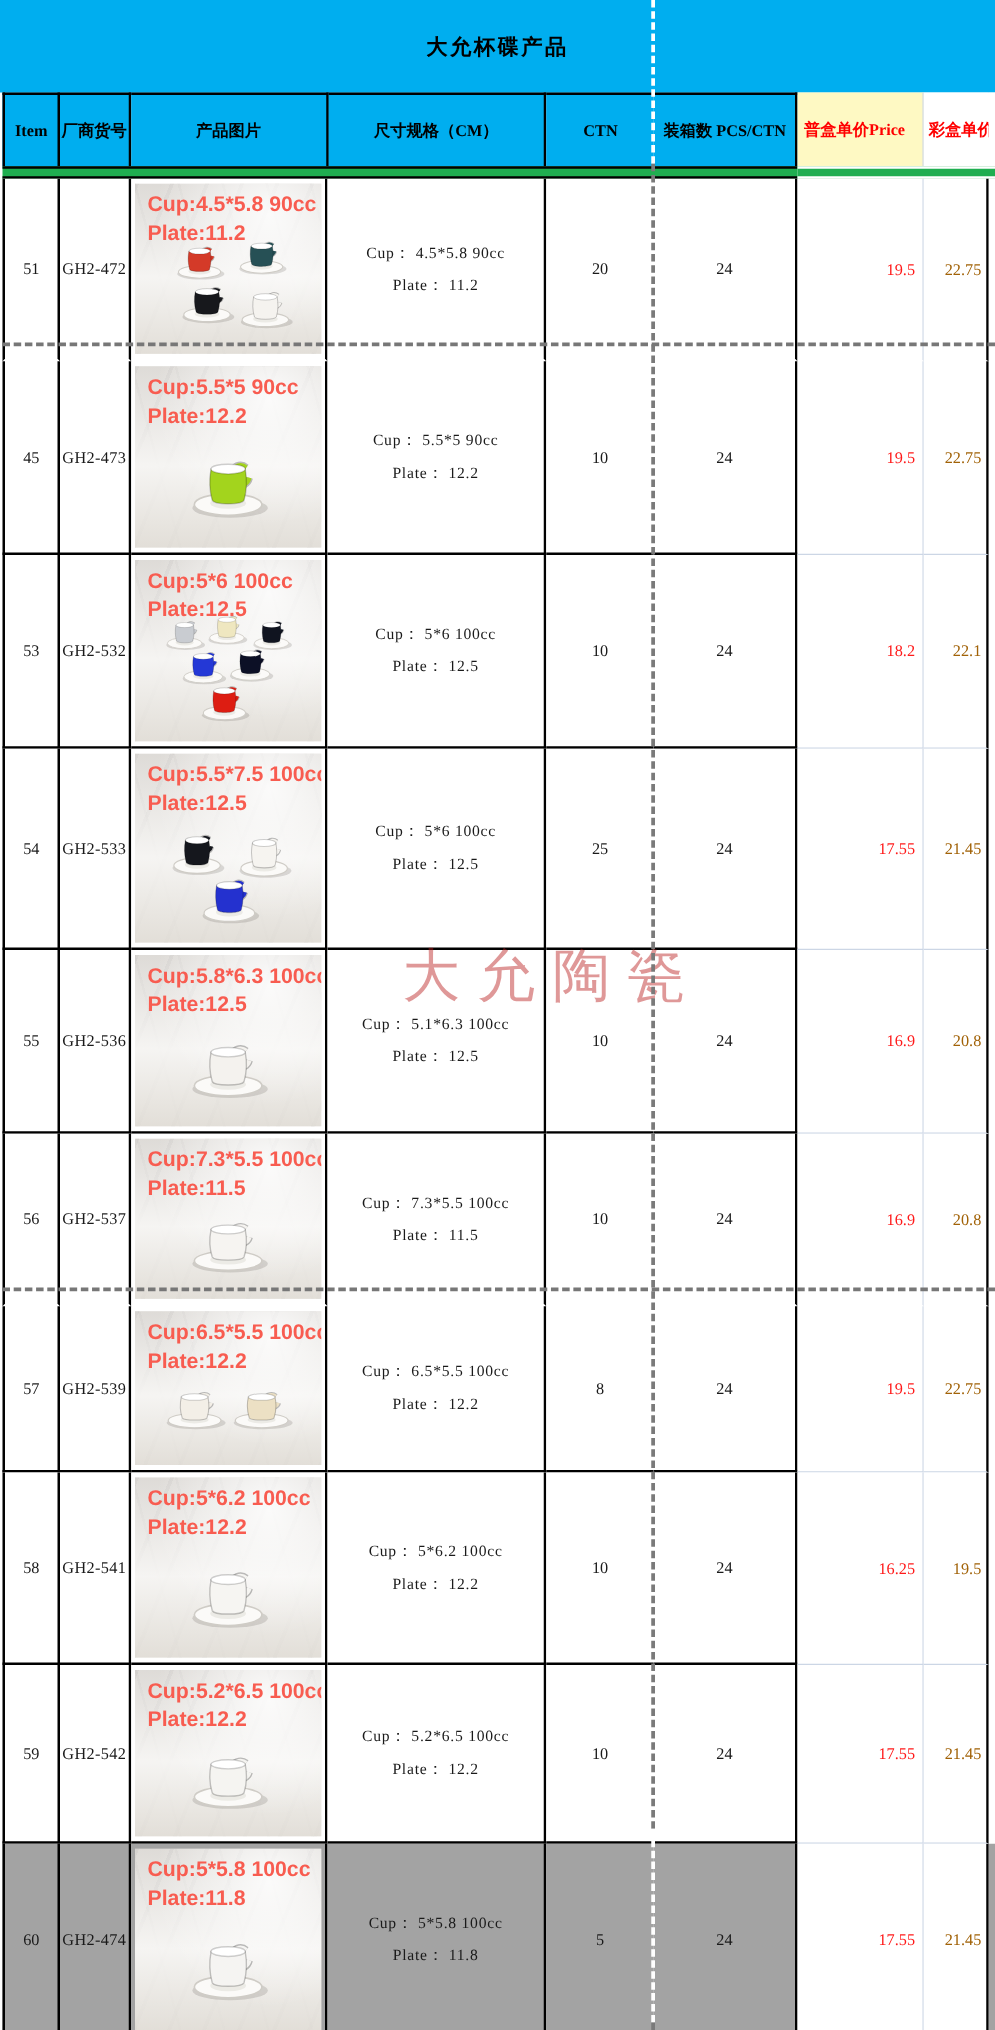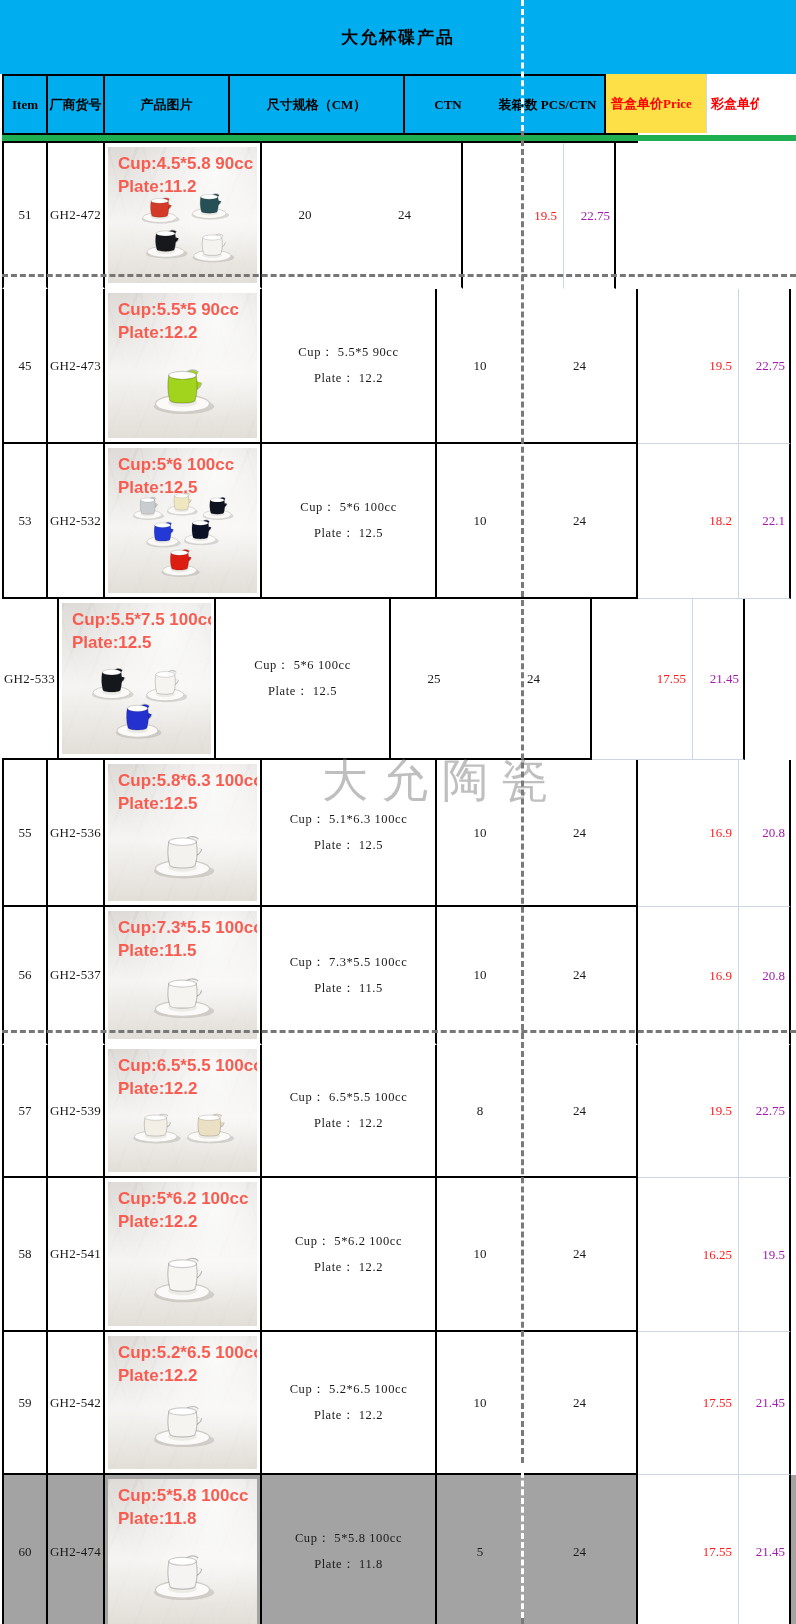--- a/index.html
+++ b/index.html
@@ -9,42 +9,42 @@
   }
   
   .titlebar{height:74px;background:#00aeef;display:flex;align-items:center;justify-content:center;}
   .titlebar .t{font-size:17px;font-weight:700;letter-spacing:2px;color:#000;}
   
   .headrow{display:flex;height:59px;margin-left:2px;width:794px;box-sizing:border-box;}
   .hcell{box-sizing:border-box;display:flex;align-items:center;justify-content:center;
     background:#00aeef;border:solid #000;border-width:2px 2px 0 0;
     font-size:13px;font-weight:700;color:#000;text-align:center;line-height:1.2;}
   .hcell.first{border-left-width:2px;}
-  .h-item{width:46px;} .h-code{width:57px;} .h-img{width:125px;} .h-spec{width:175px;}
+  .h-item{width:46px;} .h-code{width:57px;} .h-img{width:158px;} .h-spec{width:175px;}
   .h-ctn{width:86px;border-right:none;} .h-pcs{width:115px;}
-  .h-p1{width:101px;background:#fde047;border:none;border-right:1px solid #ccd6e5;color:#ff0000;justify-content:flex-start;padding-left:5px;}
+  .h-p1{width:101px;background:#fef9c3;border:none;border-right:1px solid #ccd6e5;color:#ff0000;justify-content:flex-start;padding-left:5px;}
   .h-p2{width:52px;background:#fff;border:none;color:#ff0000;justify-content:flex-start;padding-left:4px;white-space:nowrap;overflow:hidden;}
   .h-edge{width:5px;background:#fff;border:none;}
   
   .greenline{display:flex;height:10px;margin-left:2px;width:794px;}
   .gl-left{width:636px;box-sizing:border-box;background:#1fae50;border-top:2px solid #000;border-bottom:2px solid #000;}
   .gl-right{flex:1;box-sizing:border-box;background:#1fae50;border-top:2px solid #fff;border-bottom:2px solid #fff;}
   
   #rows{margin-left:2px;width:794px;}
   .row{display:flex;box-sizing:border-box;}
   .cell{box-sizing:border-box;background:#fff;display:flex;align-items:center;justify-content:center;
     border-right:2px solid #000;border-bottom:2px solid #000;font-size:13px;color:#1a1a1a;}
   .c-item{width:46px;border-left:2px solid #000;}
   .c-code{width:57px;letter-spacing:.3px;}
   .c-img{width:157px;padding:4px 3px;}
   .c-spec{width:175px;flex-direction:column;gap:9px;letter-spacing:.6px;font-size:12.5px;}
   .c-ctn{width:86px;border-right:none;}
   .c-pcs{width:115px;}
   .c-p1{width:101px;border-right:1px solid #ccd6e5;border-bottom:1px solid #ccd6e5;justify-content:flex-end;padding-right:6px;color:#ff1a1a;}
-  .c-p2{width:52px;border-right:2px solid #000;border-bottom:1px solid #ccd6e5;justify-content:flex-end;padding-right:4px;color:#a21caf;}
+  .c-p2{width:52px;border-right:2px solid #000;border-bottom:1px solid #ccd6e5;justify-content:flex-end;padding-right:4px;color:#a16207;}
   .c-edge{width:5px;border:none;}
   .row.no-bottom .cell{border-bottom-color:transparent;}
   .row.hl .cell{background:#a3a3a3;}
   .row.hl .c-p1,.row.hl .c-p2{background:#fff;}
   .sliver .cell{border-bottom:none;height:100%;}
   
   .photo{position:relative;width:100%;height:100%;overflow:hidden;
     background-color:#e9e7e4;
     background-image:
       radial-gradient(ellipse at 72% 18%, rgba(255,255,255,.85), rgba(255,255,255,0) 60%),
@@ -53,21 +53,21 @@
       repeating-linear-gradient(75deg, rgba(158,156,158,.12) 0 2px, rgba(0,0,0,0) 2px 34px);}
   .photo svg{position:absolute;inset:0;width:100%;height:100%;}
   .ov{position:absolute;top:6px;left:10px;z-index:2;
     font-family:"Liberation Sans","DejaVu Sans",sans-serif;font-weight:700;
     font-size:17px;line-height:1.35;color:#f85c50;white-space:nowrap;}
   
   .vdash{position:absolute;left:521px;width:0;border-left:3px dashed #7a7a7a;z-index:6;}
   .vdash.white{border-left-color:#fff;}
   .hdash{position:absolute;left:2px;width:794px;height:0;border-top:3px dashed #777;z-index:6;}
   .watermark{position:absolute;left:322px;top:750px;z-index:5;font-size:46px;font-weight:400;
-    letter-spacing:14px;color:#737373;opacity:.45;white-space:nowrap;}
+    letter-spacing:14px;color:#b91c1c;opacity:.45;white-space:nowrap;}
 </style>
 </head>
 <body>
 
 <div id="sheet">
 
   <div class="titlebar">
     <span class="t">大允杯碟产品</span>
   </div>
 
@@ -135,20 +135,24 @@
                 <path d="M -8 -2 C -9.5 -7 -9.5 -12 -8.6 -16.5 L 8.6 -16.5 C 9.5 -12 9.5 -7 8 -2 C 7 0.2 -7 0.2 -8 -2 Z" fill="#f5f3ef" stroke="rgba(0,0,0,0.22)" stroke-width="0.7"></path>
                 <ellipse cx="0" cy="-16.5" rx="8.6" ry="2.3" fill="#ffffff" stroke="rgba(0,0,0,0.18)" stroke-width="0.7"></ellipse>
               </g>
             </svg>
         <div class="ov">
           <div>Cup:4.5*5.8  90cc</div>
           <div>Plate:11.2</div>
         </div>
       </div>
     </div>
+    <div class="cell c-spec">
+      <div>Cup：  4.5*5.8 90cc</div>
+      <div>Plate：  11.2</div>
+    </div>
     <div class="cell c-ctn">
       <span>20</span>
     </div>
     <div class="cell c-pcs">
       <span>24</span>
     </div>
     <div class="cell c-p1">
       <span>19.5</span>
     </div>
     <div class="cell c-p2">
@@ -283,20 +287,23 @@
     </div>
     <div class="cell c-p1">
       <span>18.2</span>
     </div>
     <div class="cell c-p2">
       <span>22.1</span>
     </div>
     <div class="cell c-edge"></div>
   </div>
       <div class="row" style="height: 161px;">
+    <div class="cell c-item">
+      <span>54</span>
+    </div>
     <div class="cell c-code">
       <span>GH2-533</span>
     </div>
     <div class="cell c-img">
       <div class="photo">
         <svg class="cups" viewBox="0 0 150 135" preserveAspectRatio="none">
               <g transform="translate(50,80) scale(1.1)">
                 <ellipse cx="1" cy="1.6" rx="19" ry="4.5" fill="rgba(60,55,50,0.16)"></ellipse>
                 <ellipse cx="0" cy="0" rx="17" ry="5" fill="#fbfaf8" stroke="#cfccc6" stroke-width="0.8"></ellipse>
                 <ellipse cx="0" cy="-0.6" rx="9" ry="2.6" fill="#ecebe6"></ellipse>

